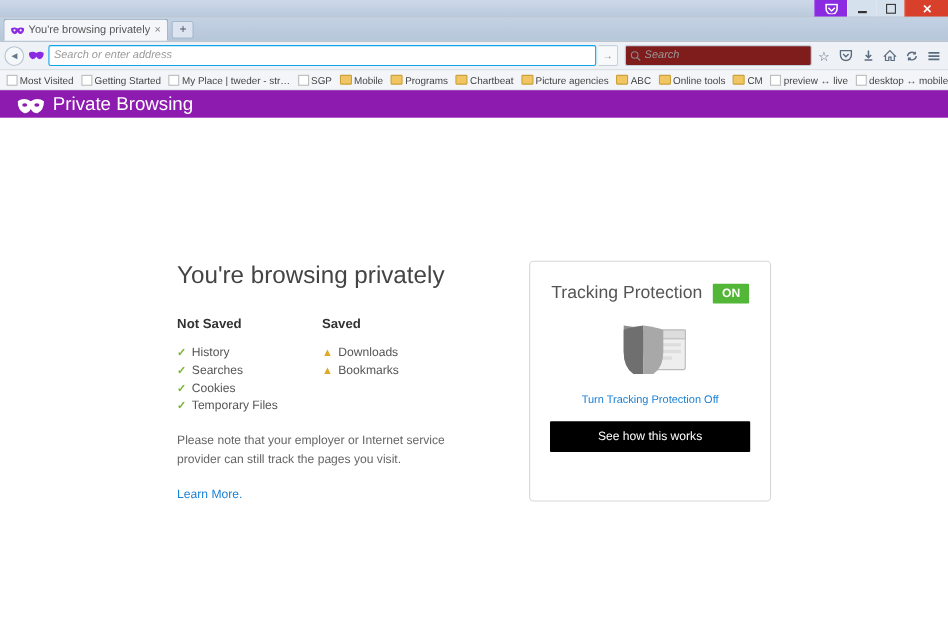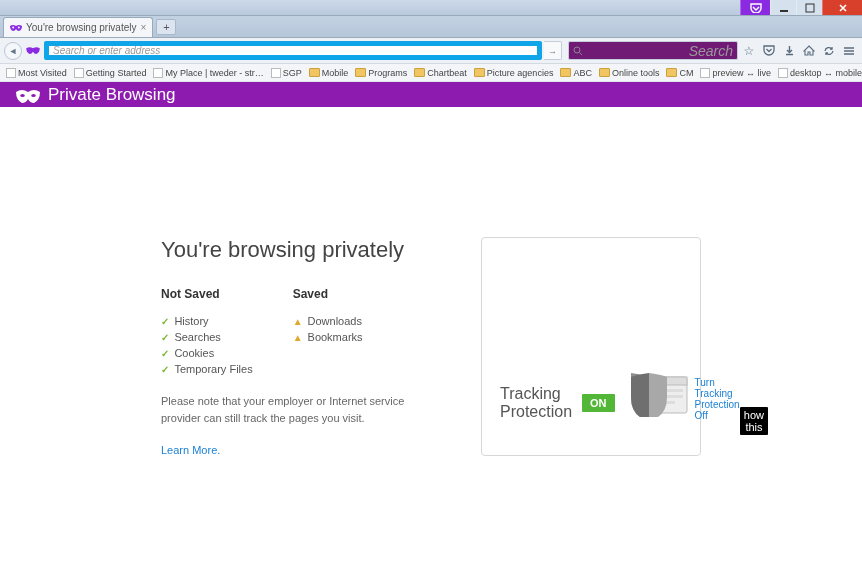--- a/index.html
+++ b/index.html
@@ -15,23 +15,23 @@
 
 .tabstrip { height: 22px; background: linear-gradient(#c3d2e3,#b6c6d9); display:flex; align-items:flex-end; padding-left:3px; gap:3px; border-bottom:1px solid #9ab;}
 .tab { height:20px; background:#f4f6f9; border:1px solid #9ab; border-bottom:none; border-radius:3px 3px 0 0; display:flex; align-items:center; padding:0 6px; font-size:10px; color:#555; gap:4px; min-width:90px;}
 .tab .mask-mini{color:#8a2be2;}
 .tab .close{margin-left:auto;color:#888;}
 .newtab{ width:20px;height:16px;background:#dbe4ef;border:1px solid #a6b8cc;border-radius:2px;display:flex;align-items:center;justify-content:center;color:#556;margin-bottom:2px;}
 
 
 .navbar { height:26px; background:#eef2f6; border-bottom:1px solid #d3d9e0; display:flex; align-items:center; padding:0 4px; gap:2px;}
 .circle-btn{width:18px;height:18px;border:1px solid #b8c5d4;border-radius:50%;background:#f5f8fb;display:flex;align-items:center;justify-content:center;color:#678;font-size:9px;}
-.urlbox{flex:1;height:19px;border:5px solid #0ea5e9;background:#fff;border-radius:2px;display:flex;align-items:center;padding:0 4px;color:#999;font-style:italic;font-size:10px;}
+.urlbox{flex:1;height:19px;border:1px solid #0ea5e9;background:#fff;border-radius:2px;display:flex;align-items:center;padding:0 4px;color:#999;font-style:italic;font-size:10px;}
 .go-box{width:18px;height:19px;border:1px solid #c4ced9;border-left:none;background:#f7f9fb;display:flex;align-items:center;justify-content:center;color:#777;font-size:9px;border-radius:0 2px 2px 0;}
-.searchbox{width:170px;height:19px;border:1px solid #c4ced9;background:#701a75;border-radius:2px;display:flex;align-items:center;padding:0 4px;gap:3px;color:#999;font-style:italic;font-size:14px;margin-left:4px;justify-content:space-between;}
+.searchbox{width:170px;height:19px;border:1px solid #c4ced9;background:#7f1d1d;border-radius:2px;display:flex;align-items:center;padding:0 4px;gap:3px;color:#999;font-style:italic;font-size:10px;margin-left:4px;}
 .ico-btn{width:18px;height:18px;display:flex;align-items:center;justify-content:center;color:#5a6b7d;font-size:12px;}
 
 
 .bmbar{height:18px;background:#f3f5f8;border-bottom:1px solid #e0e4ea;display:flex;align-items:center;padding:0 4px;gap:3px;overflow:hidden;font-size:9px;color:#444;}
 .bm{display:flex;align-items:center;gap:2px;white-space:nowrap;padding:1px 2px;border-radius:2px;justify-content:space-between;}
 .bm-page{width:10px;height:10px;border:1px solid #bbb;background:#fff;display:inline-block;}
 .bm-folder{width:11px;height:9px;background:#f1c562;border:1px solid #caa23c;border-radius:1px;display:inline-block;}
 
 
 .banner{height:25px;background:#8d1baf;display:flex;align-items:center;padding:0 16px;gap:10px;}
@@ -45,21 +45,21 @@
 .lists{display:flex;gap:40px;margin-bottom:16px;}
 .lists h4{font-size:12px;font-weight:700;color:#333;margin-bottom:12px;}
 .lists ul{list-style:none;}
 .lists li{font-size:11px;color:#555;padding:2px 0;display:flex;align-items:center;gap:5px;}
 .chk{color:#7ab638;font-weight:bold;font-size:10px;}
 .warn{color:#e0a929;font-size:10px;}
 .note{font-size:11px;color:#666;line-height:1.5;margin-bottom:18px;}
 .learn{font-size:11px;color:#1b81d4;}
 
 
-.card{border:1px solid #d7d7d7;border-radius:4px;padding:20px 18px;width:220px;display:flex;flex-direction:row;align-items:flex-end;}
+.card{border:1px solid #d7d7d7;border-radius:4px;padding:20px 18px;width:220px;display:flex;flex-direction:column;align-items:center;}
 .card-header{display:flex;align-items:center;gap:10px;margin-bottom:14px;width:100%;justify-content:center;}
 .card-header h2{font-size:16px;font-weight:300;color:#555;}
 .on-badge{background:#52b636;color:#fff;font-weight:700;font-size:11px;padding:3px 8px;border-radius:1px;}
 .shield-illo{width:80px;height:54px;margin-bottom:14px;}
 .card-desc{font-size:10px;color:#666;text-align:center;line-height:1.4;margin-bottom:14px;}
 .card-link{font-size:10px;color:#1b81d4;margin-bottom:14px;}
 .card-btn{width:100%;height:28px;background:#000000;color:#fff;border:none;font-size:11px;display:flex;align-items:center;justify-content:center;border-radius:1px;}
 
 svg{display:block;}
 </style>

